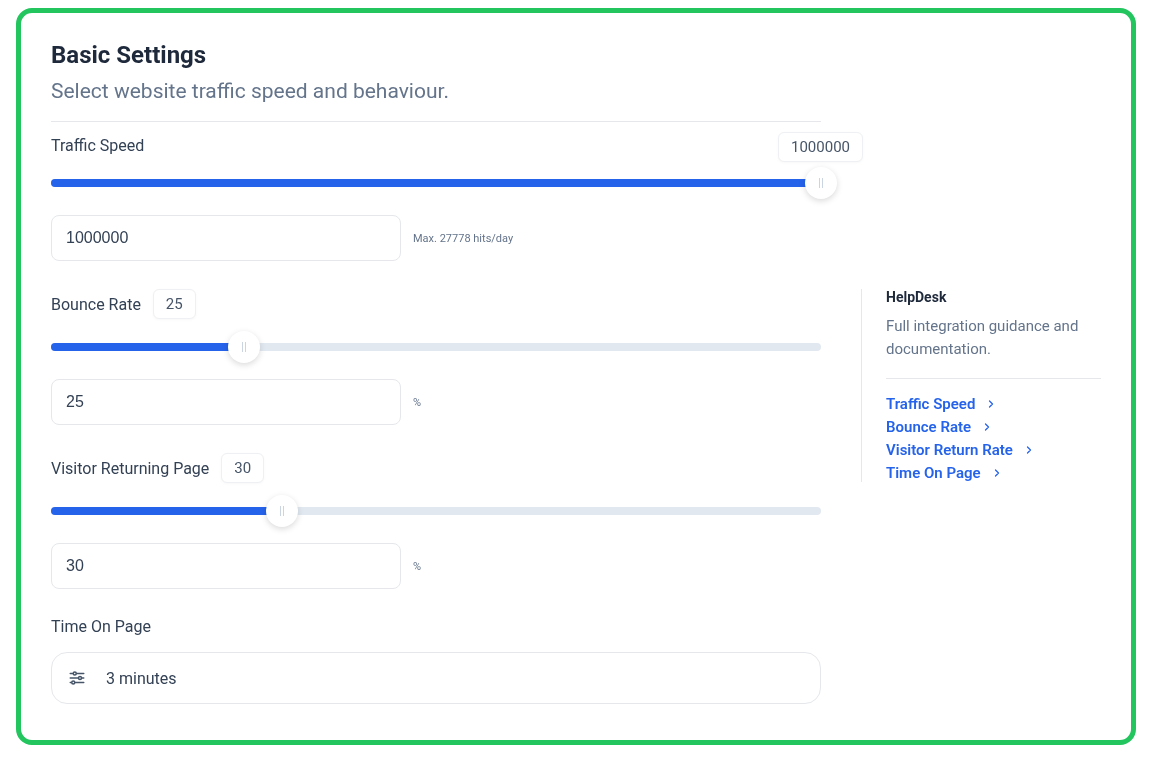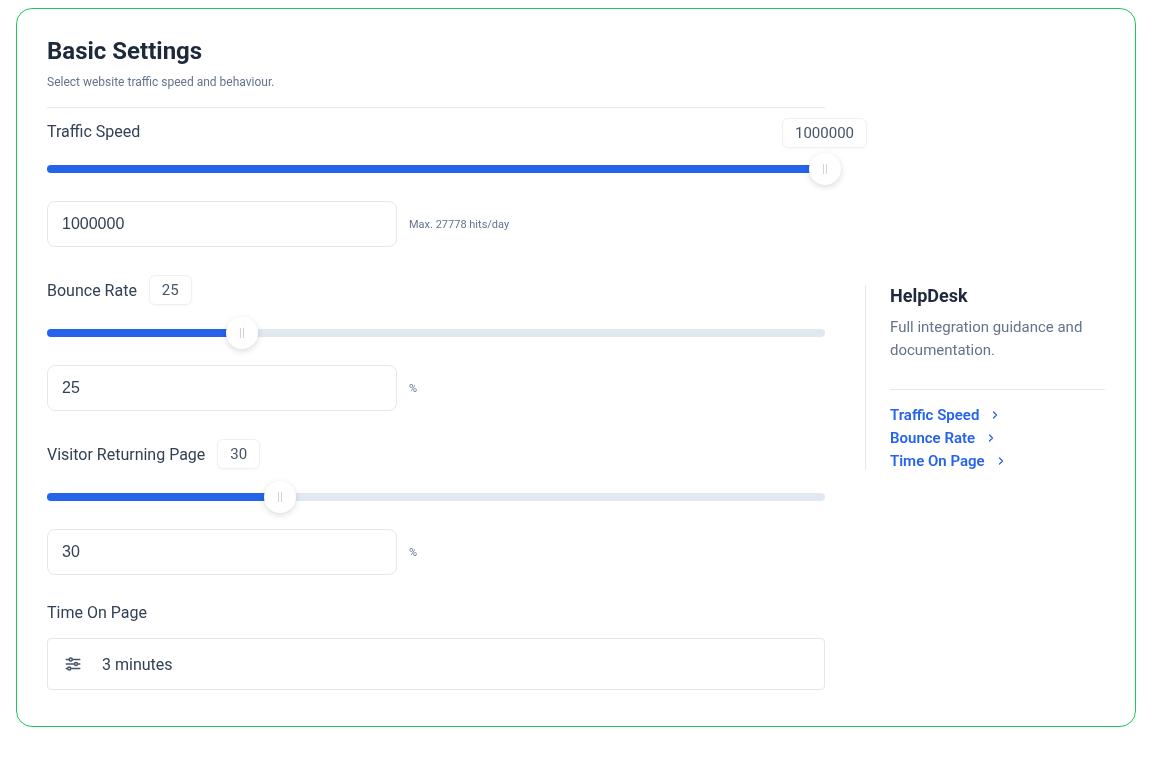--- a/index.html
+++ b/index.html
@@ -8,21 +8,21 @@
       padding: 0;
     }
     body {
       font-family: -apple-system, BlinkMacSystemFont, "Segoe UI", Roboto, "Helvetica Neue", Arial, sans-serif;
       background: #ffffff;
       color: #334155;
       padding: 0;
     }
     .card {
       margin: 8px 16px;
-      border: 1px solid #22c55e;
+      border: 5px solid #22c55e;
       border-radius: 16px;
       padding: 28px 30px 36px 30px;
       display: flex;
       gap: 40px;
     }
     .main-col {
       flex: 1;
       min-width: 0;
     }
     .side-col {
@@ -34,21 +34,21 @@
       border-left: 1px solid #e5e7eb;
       padding-left: 24px;
     }
     h2.title {
       font-size: 24px;
       font-weight: 700;
       color: #1e293b;
       margin-bottom: 10px;
     }
     p.subtitle {
-      font-size: 12px;
+      font-size: 21px;
       color: #64748b;
       margin-bottom: 18px;
     }
     .hr {
       border: none;
       border-top: 1px solid #e5e7eb;
       margin-bottom: 14px;
     }
     .setting {
       margin-bottom: 28px;
@@ -133,50 +133,50 @@
       background: #fff;
     }
     .input-suffix {
       font-size: 11px;
       color: #64748b;
     }
     .select-box {
       width: 100%;
       height: 52px;
       border: 1px solid #e5e7eb;
-      border-radius: 4px;
+      border-radius: 16px;
       display: flex;
       align-items: center;
       padding: 0 16px;
       gap: 20px;
       cursor: pointer;
       background: #fff;
     }
     .select-text {
       font-size: 16px;
       color: #334155;
     }
     .sliders-icon {
       width: 18px;
       height: 18px;
       color: #475569;
       flex-shrink: 0;
     }
 
     .side-title {
-      font-size: 18px;
+      font-size: 14px;
       font-weight: 700;
       color: #1e293b;
       margin-bottom: 10px;
     }
     .side-desc {
       font-size: 15px;
       color: #64748b;
       line-height: 1.5;
-      margin-bottom: 28px;
+      margin-bottom: 18px;
     }
     .side-hr {
       border: none;
       border-top: 1px solid #e5e7eb;
       margin-bottom: 16px;
     }
     .side-links {
       display: flex;
       flex-direction: column;
       gap: 5px;
@@ -290,20 +290,28 @@
         </a>
         <a class="side-link">
           <span>Bounce Rate</span>
           <span class="chev">
             <svg viewBox="0 0 24 24" fill="none" stroke="currentColor" stroke-width="2.5" stroke-linecap="round" stroke-linejoin="round">
                 <polyline points="9 6 15 12 9 18"></polyline>
               </svg>
           </span>
         </a>
         <a class="side-link">
+          <span>Visitor Return Rate</span>
+          <span class="chev">
+            <svg viewBox="0 0 24 24" fill="none" stroke="currentColor" stroke-width="2.5" stroke-linecap="round" stroke-linejoin="round">
+                <polyline points="9 6 15 12 9 18"></polyline>
+              </svg>
+          </span>
+        </a>
+        <a class="side-link">
           <span>Time On Page</span>
           <span class="chev">
             <svg viewBox="0 0 24 24" fill="none" stroke="currentColor" stroke-width="2.5" stroke-linecap="round" stroke-linejoin="round">
                 <polyline points="9 6 15 12 9 18"></polyline>
               </svg>
           </span>
         </a>
       </div>
     </div>
   </div>

